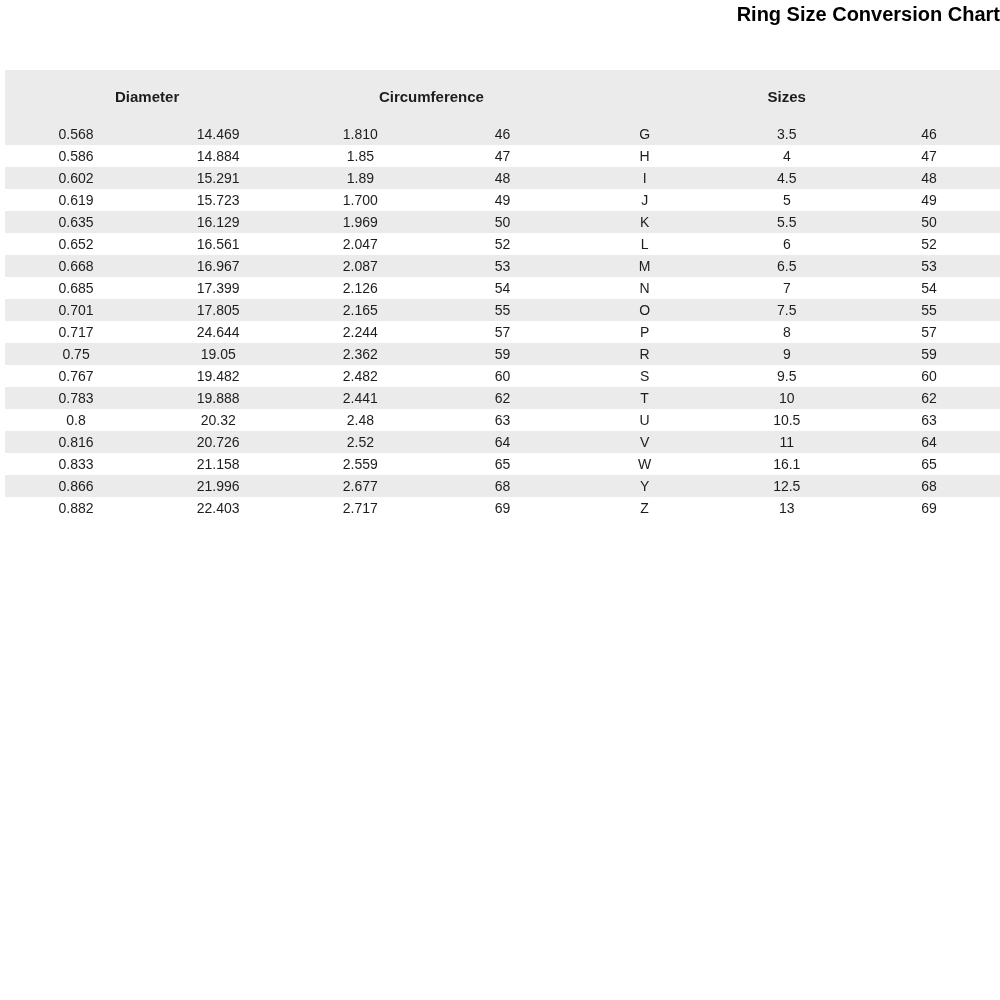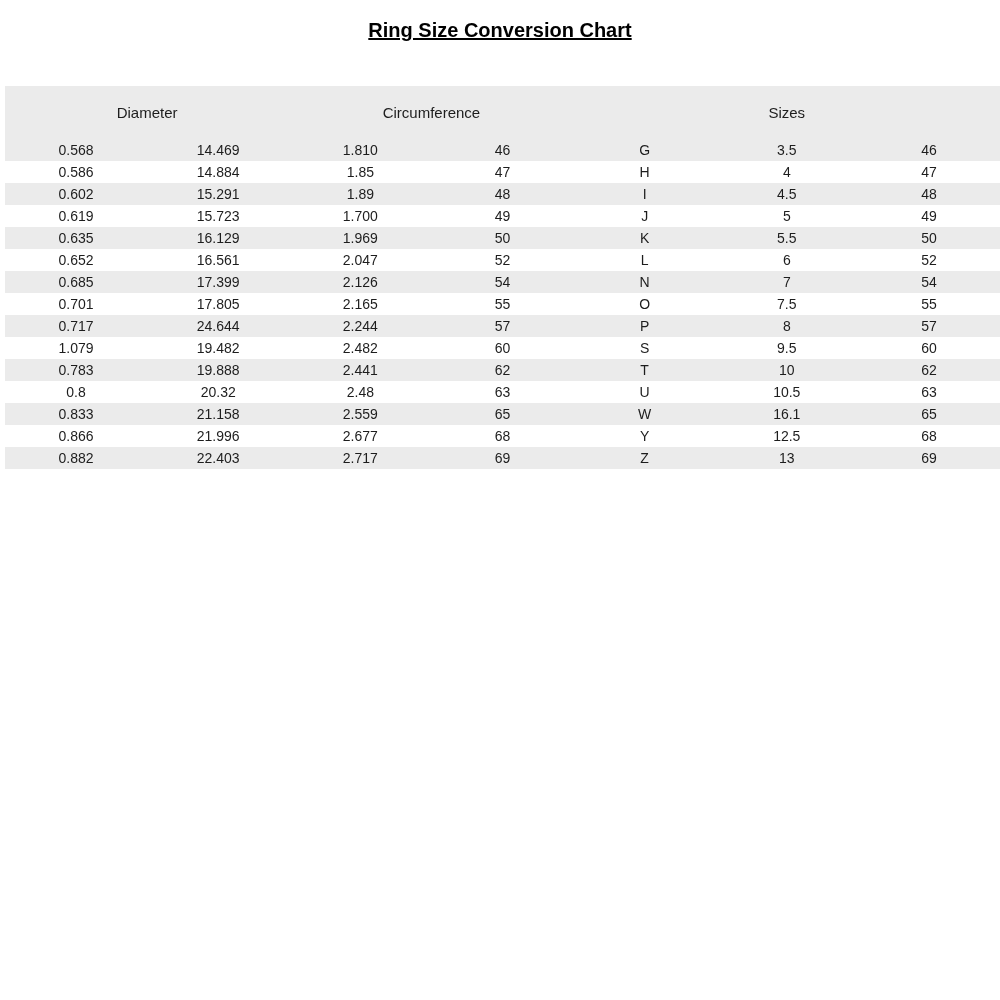--- a/index.html
+++ b/index.html
@@ -11,47 +11,46 @@
     font-family: "Liberation Sans", sans-serif;
     color: #1d1d1d;
     overflow: hidden;
   }
   .page {
     width: 1000px;
     height: 1000px;
     position: relative;
   }
   .title {
-    margin: 19px 0 0 0;
-    text-align: center;
+    margin: 3px 0 0 0;
+    text-align: right;
     font-size: 20px;
     font-weight: bold;
     color: #000000;
     line-height: 1.15;
-    text-decoration: underline;
   }
   table.chart {
     border-collapse: collapse;
     table-layout: fixed;
     width: 995px;
     margin: 44px 0 0 5px;
   }
   table.chart th,
   table.chart td {
     padding: 0;
     text-align: center;
     vertical-align: middle;
     font-weight: normal;
     overflow: hidden;
   }
   tr.group-row th {
     background: #ebebeb;
     height: 53px;
     font-size: 15px;
-    font-weight: normal;
+    font-weight: bold;
   }
   tr.sub-row th {
     background: #ffffff;
     height: 49px;
     font-size: 15px;
     line-height: 1.3;
     padding: 0 14px;
   }
   tbody tr {
     height: 22px;
@@ -137,20 +136,29 @@
         <tr>
           <td>0.652</td>
           <td>16.561</td>
           <td>2.047</td>
           <td>52</td>
           <td>L</td>
           <td>6</td>
           <td>52</td>
         </tr>
         <tr>
+          <td>0.668</td>
+          <td>16.967</td>
+          <td>2.087</td>
+          <td>53</td>
+          <td>M</td>
+          <td>6.5</td>
+          <td>53</td>
+        </tr>
+        <tr>
           <td>0.685</td>
           <td>17.399</td>
           <td>2.126</td>
           <td>54</td>
           <td>N</td>
           <td>7</td>
           <td>54</td>
         </tr>
         <tr>
           <td>0.701</td>
@@ -164,21 +172,30 @@
         <tr>
           <td>0.717</td>
           <td>24.644</td>
           <td>2.244</td>
           <td>57</td>
           <td>P</td>
           <td>8</td>
           <td>57</td>
         </tr>
         <tr>
-          <td>1.079</td>
+          <td>0.75</td>
+          <td>19.05</td>
+          <td>2.362</td>
+          <td>59</td>
+          <td>R</td>
+          <td>9</td>
+          <td>59</td>
+        </tr>
+        <tr>
+          <td>0.767</td>
           <td>19.482</td>
           <td>2.482</td>
           <td>60</td>
           <td>S</td>
           <td>9.5</td>
           <td>60</td>
         </tr>
         <tr>
           <td>0.783</td>
           <td>19.888</td>
@@ -191,20 +208,29 @@
         <tr>
           <td>0.8</td>
           <td>20.32</td>
           <td>2.48</td>
           <td>63</td>
           <td>U</td>
           <td>10.5</td>
           <td>63</td>
         </tr>
         <tr>
+          <td>0.816</td>
+          <td>20.726</td>
+          <td>2.52</td>
+          <td>64</td>
+          <td>V</td>
+          <td>11</td>
+          <td>64</td>
+        </tr>
+        <tr>
           <td>0.833</td>
           <td>21.158</td>
           <td>2.559</td>
           <td>65</td>
           <td>W</td>
           <td>16.1</td>
           <td>65</td>
         </tr>
         <tr>
           <td>0.866</td>

